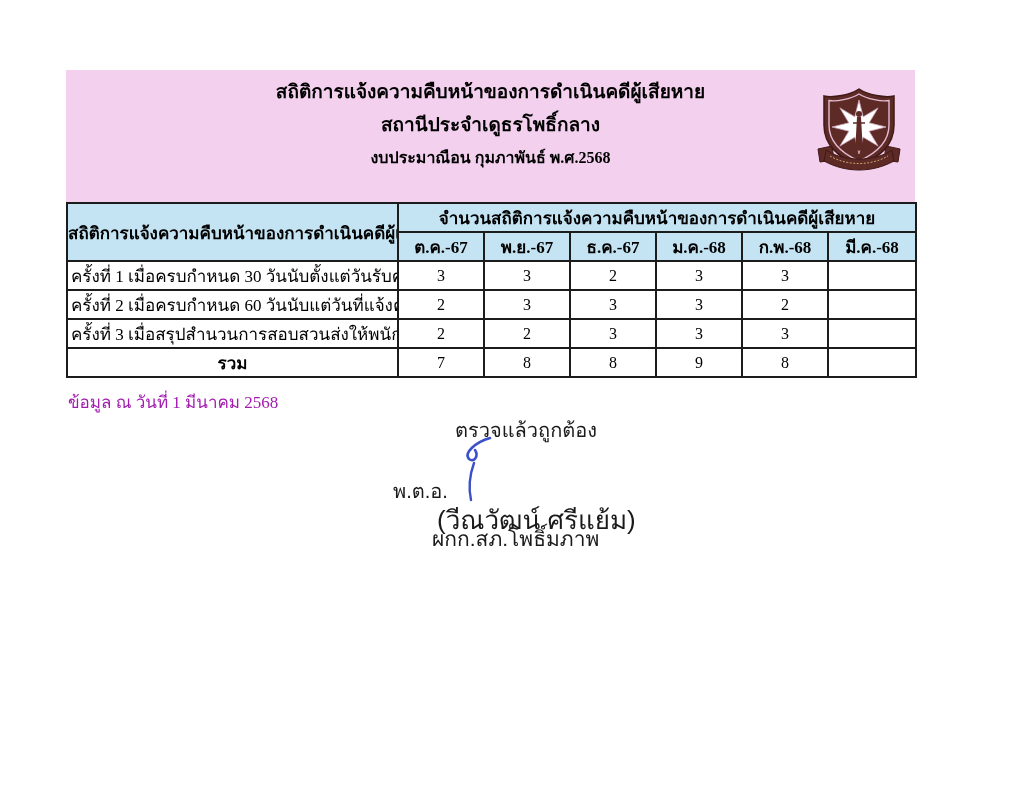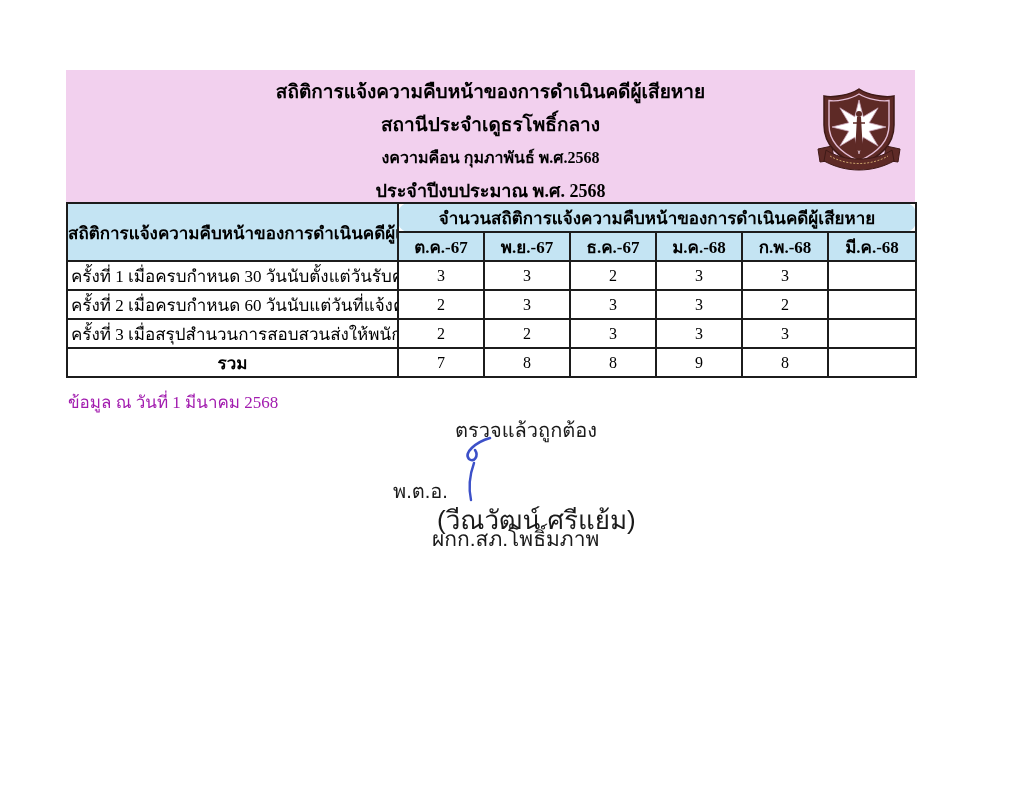--- a/index.html
+++ b/index.html
@@ -45,21 +45,21 @@
     overflow: hidden;
     white-space: nowrap;
   }
   table.stats thead th {
     background: #c4e4f3;
     font-weight: bold;
     font-size: 17px;
     text-align: center;
   }
   th.corner { height: 56px; }
-  th.group  { height: 27px; border-radius: 11px; }
+  th.group  { height: 27px; }
   th.month  { height: 27px; font-size: 16px; font-weight: normal; margin-left: 36px; }
   td.rlabel {
     height: 28px;
     font-size: 17px;
     text-align: left;
     padding-left: 3px;
     background: #ffffff;
   }
   td.total-label { text-align: center; font-weight: bold; padding-left: 0; }
   td.num {
@@ -94,22 +94,21 @@
 </head>
 <body>
 
 <div class="page">
 
   <div class="report">
 
     <div class="report-header">
       <div class="hline hline-1">สถิติการแจ้งความคืบหน้าของการดำเนินคดีผู้เสียหาย</div>
       <div class="hline hline-2">สถานีประจำเดูธรโพธิ์กลาง</div>
-      <div class="hline hline-3">งความคือน กุมภาพันธ์ พ.ศ.2568</div>
-      <div class="hline hline-4">ประจำปีงบประมาณ พ.ศ. 2568</div>
+      <div class="hline hline-3">งบประมาณือน กุมภาพันธ์ พ.ศ.2568</div>
 
       <svg class="badge" viewBox="0 0 84 88">
 
         <polygon points="1,62 15,59 17,73 3,75" fill="#5e2a26" stroke="#3f1a17" stroke-width="1"></polygon>
         <polygon points="83,62 69,59 67,73 81,75" fill="#5e2a26" stroke="#3f1a17" stroke-width="1"></polygon>
 
         <path d="M42,2 C33,8 16,11 7,9 L7,38 C7,58 21,70 42,79 C63,70 77,58 77,38 L77,9 C68,11 51,8 42,2 Z" fill="#5e2a26" stroke="#3f1a17" stroke-width="1.5"></path>
 
         <path d="M42,7 C34,12 19,15 12,13.5 L12,38 C12,55 24,66 42,74 C60,66 72,55 72,38 L72,13.5 C65,15 50,12 42,7 Z" fill="none" stroke="#e3bcd4" stroke-width="1.4"></path>
 

